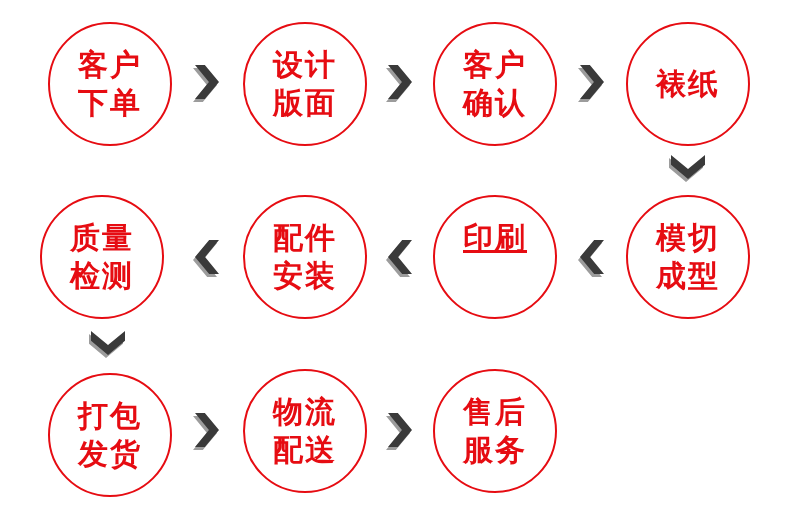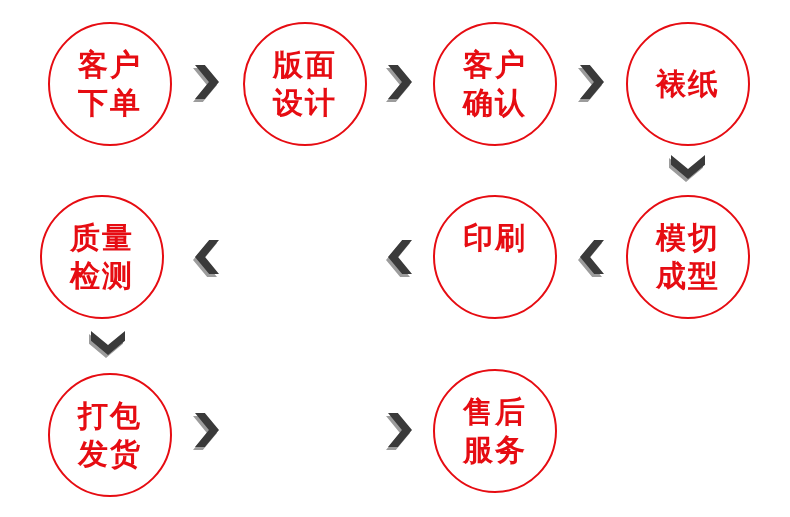--- a/index.html
+++ b/index.html
@@ -61,22 +61,22 @@
   <div class="circle" style="left:48px; top:22px;">
     <span class="line">客户</span>
     <span class="line">下单</span>
   </div>
   <div class="arrow h right" style="left:195px; top:65px;">
       <i class="shadow"></i>
       <i class="face"></i>
     </div>
 
   <div class="circle" style="left:243px; top:22px;">
+    <span class="line">设计</span>
     <span class="line">版面</span>
-    <span class="line">设计</span>
   </div>
   <div class="arrow h right" style="left:388px; top:65px;">
       <i class="shadow"></i>
       <i class="face"></i>
     </div>
 
   <div class="circle" style="left:433px; top:22px;">
     <span class="line">客户</span>
     <span class="line">确认</span>
   </div>
@@ -96,29 +96,33 @@
 
   <div class="circle" style="left:626px; top:195px;">
     <span class="line">模切</span>
     <span class="line">成型</span>
   </div>
   <div class="arrow h left" style="left:580px; top:240px;">
       <i class="shadow"></i>
       <i class="face"></i>
     </div>
 
-  <div class="circle offset-up" style="left:433px; top:195px;">
+  <div class="circle offset-up" style="left:433px; top:195px;text-decoration:underline;">
     <span class="line">印刷</span>
     <span class="line"></span>
   </div>
   <div class="arrow h left" style="left:388px; top:240px;">
       <i class="shadow"></i>
       <i class="face"></i>
     </div>
 
+  <div class="circle" style="left:243px; top:195px;">
+    <span class="line">配件</span>
+    <span class="line">安装</span>
+  </div>
   <div class="arrow h left" style="left:195px; top:240px;">
       <i class="shadow"></i>
       <i class="face"></i>
     </div>
 
   <div class="circle" style="left:40px; top:195px;">
     <span class="line">质量</span>
     <span class="line">检测</span>
   </div>
 
@@ -129,20 +133,24 @@
 
   <div class="circle" style="left:48px; top:373px;">
     <span class="line">打包</span>
     <span class="line">发货</span>
   </div>
   <div class="arrow h right" style="left:195px; top:413px;">
       <i class="shadow"></i>
       <i class="face"></i>
     </div>
 
+  <div class="circle" style="left:243px; top:369px;">
+    <span class="line">物流</span>
+    <span class="line">配送</span>
+  </div>
   <div class="arrow h right" style="left:388px; top:413px;">
       <i class="shadow"></i>
       <i class="face"></i>
     </div>
 
   <div class="circle" style="left:433px; top:369px;">
     <span class="line">售后</span>
     <span class="line">服务</span>
   </div>
 

